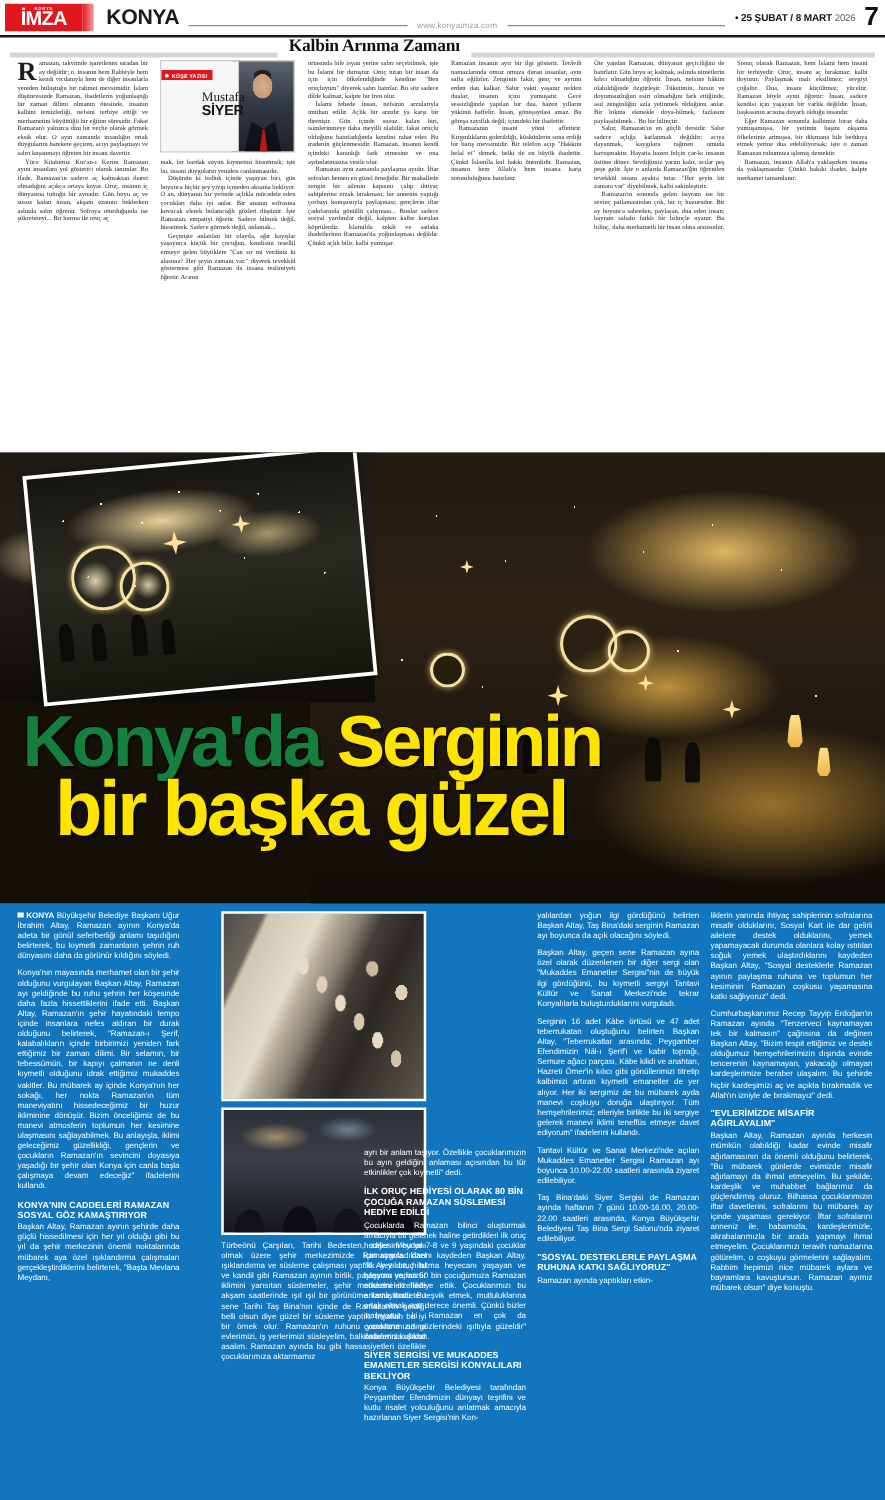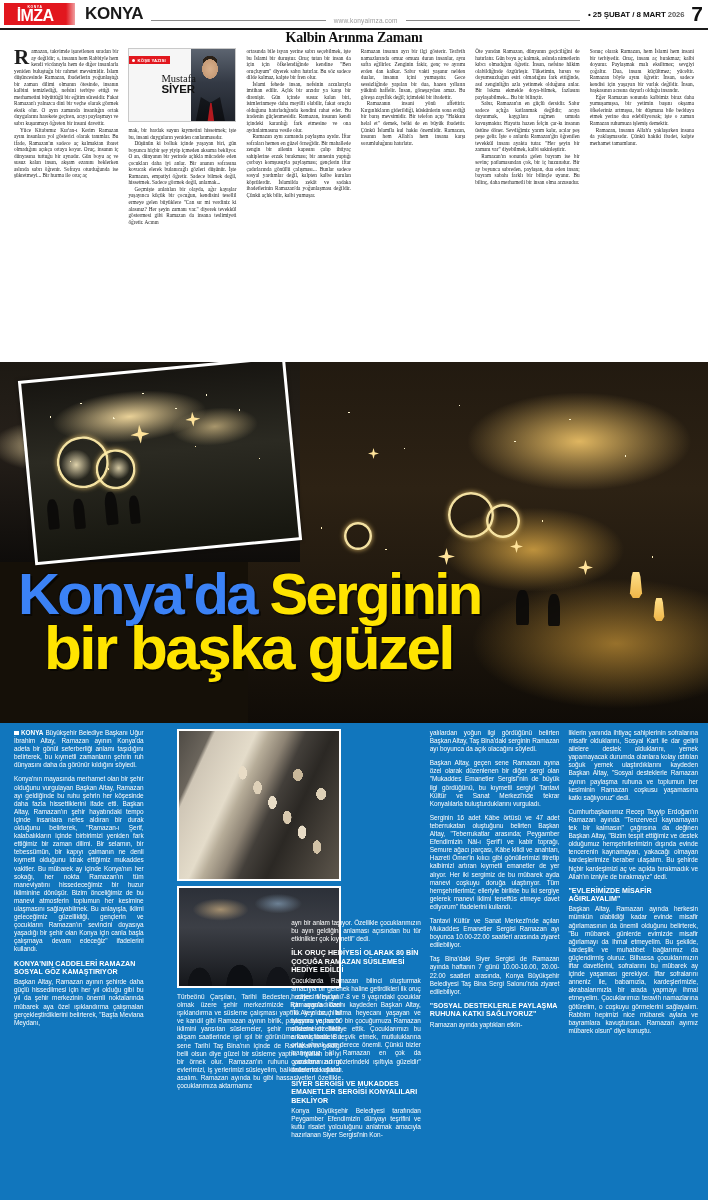--- a/index.html
+++ b/index.html
@@ -52,35 +52,35 @@
     position: relative; top: 6px;
   }
   .site-url {
     font-size: 6.5px; color: #9a9a9a; letter-spacing: .2px;
     position: relative; top: 6px;
   }
   .date-line {
     font-size: 8px; font-weight: 800; color: #111;
     letter-spacing: -.1px; white-space: nowrap;
   }
-  .date-line .yr { font-weight: 700; color: #5a5a5a; font-size: 7.6px; }
+  .date-line .yr { font-weight: 400; color: #5a5a5a; font-size: 7.6px; }
   .page-num {
     font-size: 21px; font-weight: 900; color: #111;
     margin: 0 5px 0 7px; line-height: 20px;
   }
   .head-rule {
     position: absolute; left: 0; top: 28px;
     width: 708px; height: 2px; background: #1b1b1b;
   }
 
   
   .kicker-bar {
     position: absolute; left: 0; top: 30px;
     width: 708px; height: 16px;
-    display: flex; align-items: center; flex-direction: column;
+    display: flex; align-items: flex-end;
   }
   .kicker-dash { height: 4px; background: #d6d6d6; }
   .kicker-title {
     font-family: "Liberation Serif", serif;
     font-size: 14px; font-weight: 700; color: #101010;
     letter-spacing: -.2px; padding: 0 9px; white-space: nowrap;
   }
 
   
   .top-cols {
@@ -211,21 +211,21 @@
   
   .headline { position: absolute; left: 0; top: 565px; width: 708px; }
   .hl-line {
     font-size: 58px; font-weight: 900; line-height: 58px;
     letter-spacing: -2.6px; white-space: nowrap;
     text-shadow: 2px 2px 0 rgba(0,0,0,.55), -1px -1px 0 rgba(0,0,0,.35);
     font-family: "Liberation Sans", sans-serif;
   }
   .hl-1 { padding-left: 18px; }
   .hl-2 { padding-left: 44px; font-size: 62px; line-height: 62px; margin-top: -6px; }
-  .hl-white { color: #3b82f6; }
+  .hl-white { color: #15803d; }
   .hl-yellow { color: #ffe400; }
 
   
   .blue {
     position: absolute; left: 0; top: 723px;
     width: 708px; height: 477px;
     background: #1176bd;
   }
   .bcols {
     position: absolute; left: 14px; top: 6px;

